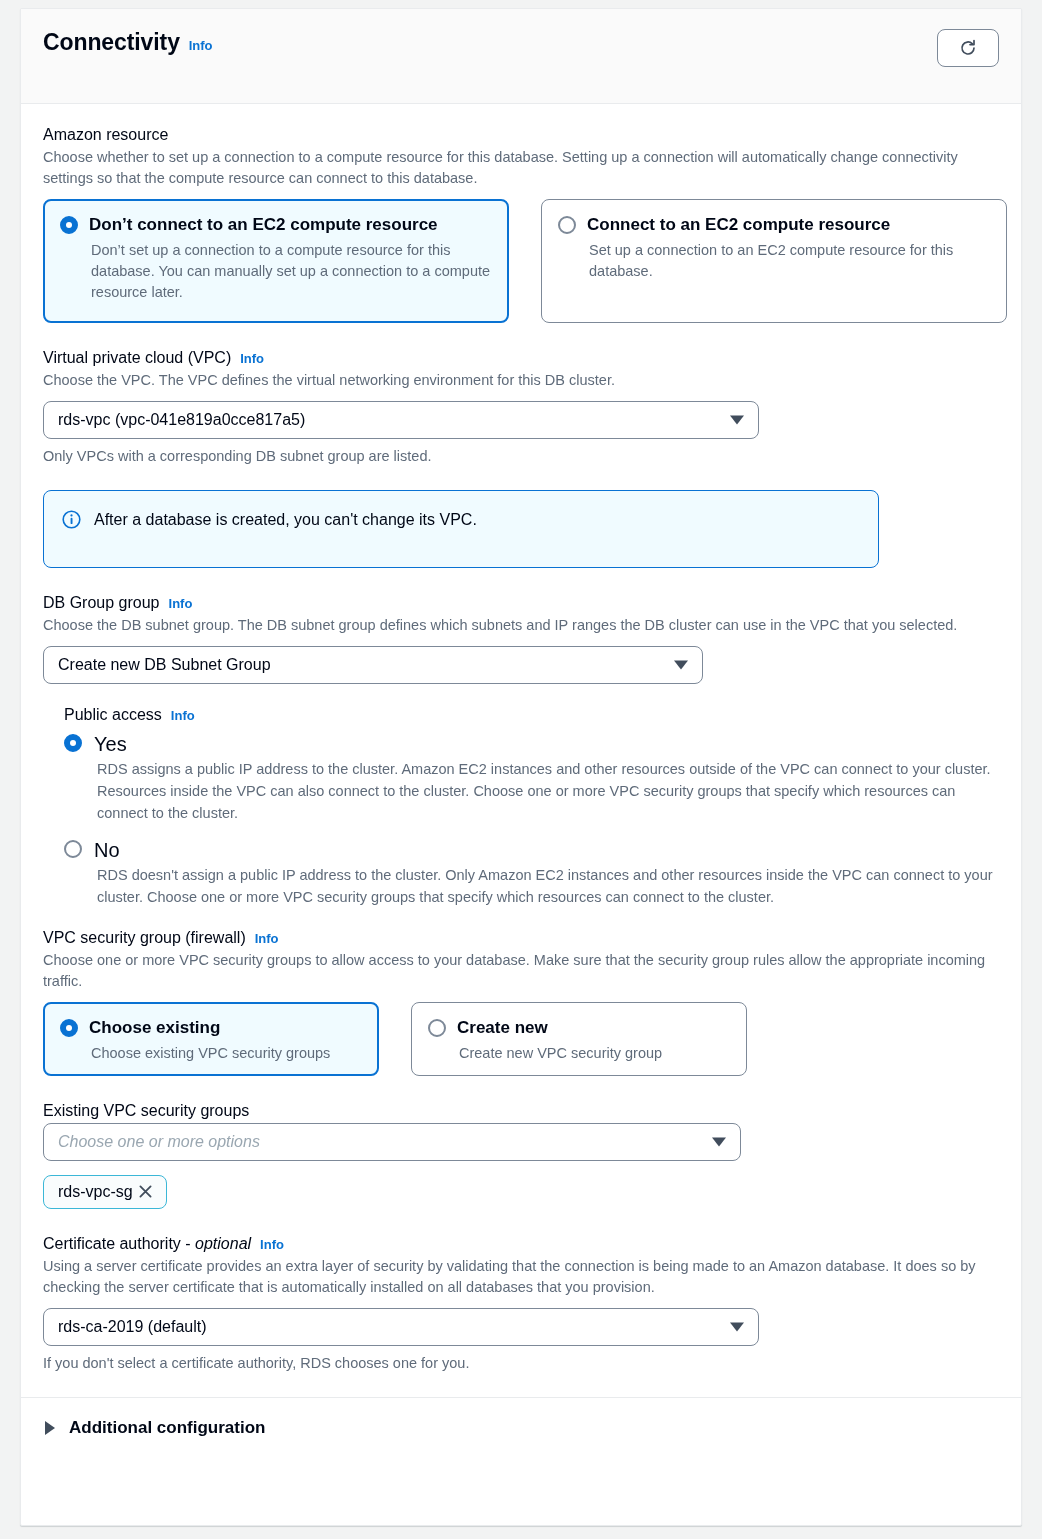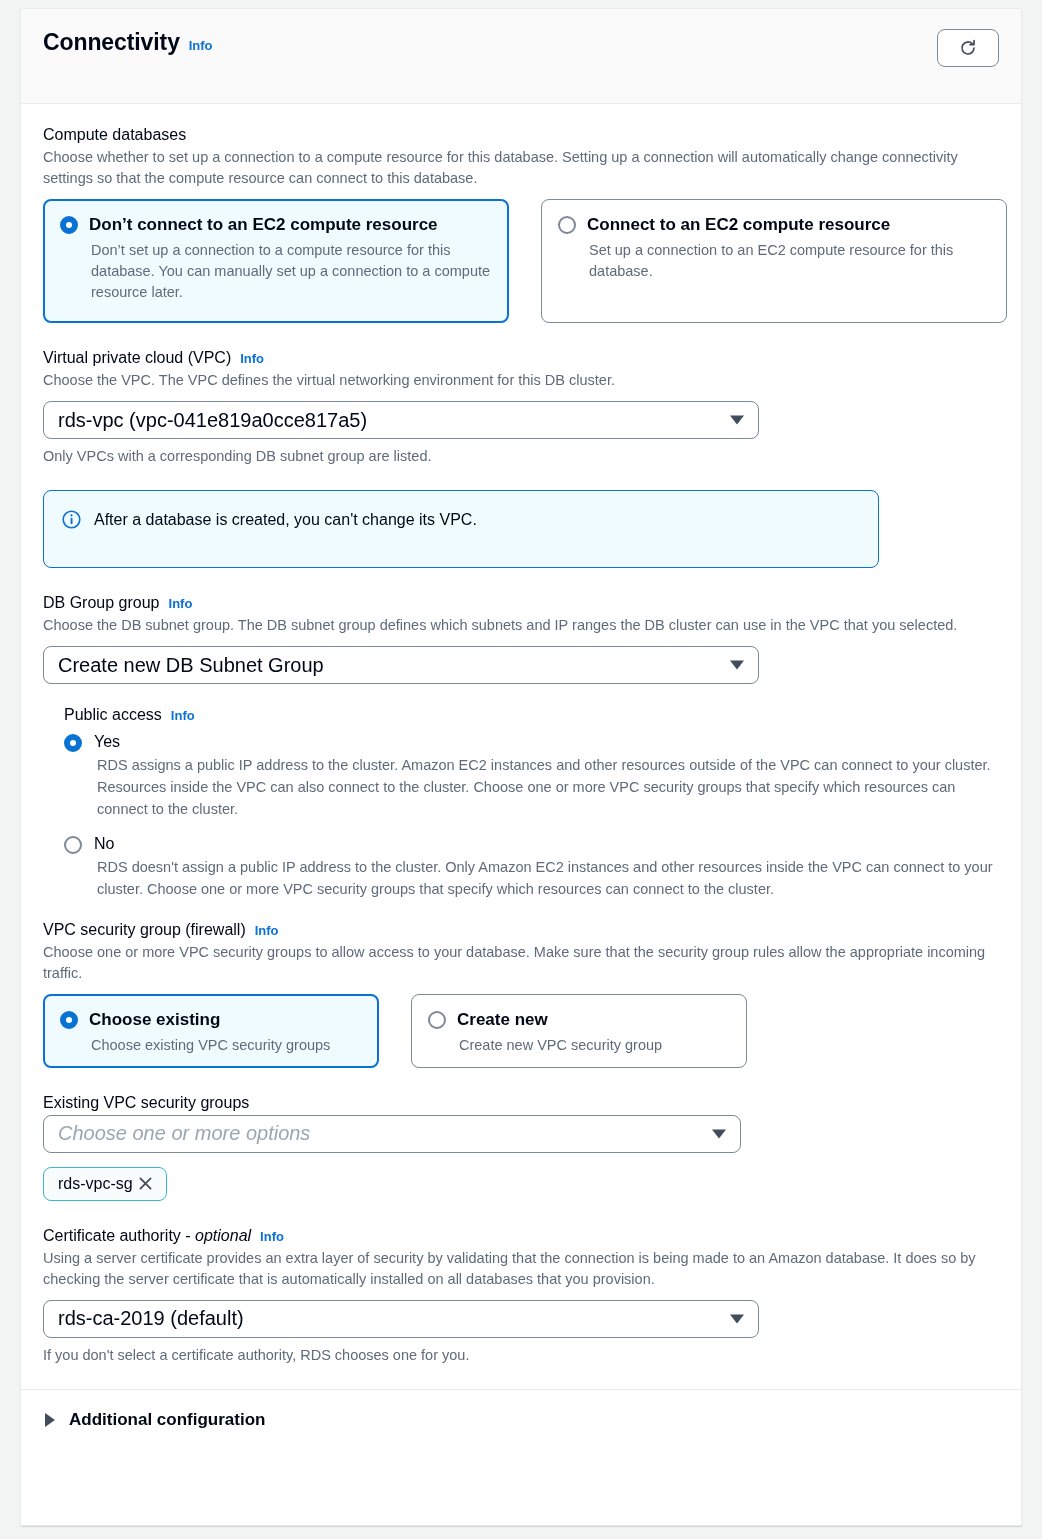--- a/index.html
+++ b/index.html
@@ -141,56 +141,56 @@
     width: 6px; height: 6px;
     border-radius: 50%;
     background: #ffffff;
     transform: translate(-50%,-50%);
   }
 
   
   .radio-list { margin-top: 8px; }
   .radio-item { margin-bottom: 14px; }
   .radio-head { display: flex; align-items: flex-start; gap: 12px; }
-  .radio-head-label { font-size: 16px; color: #000716; line-height: 1.2; }
+  .radio-head-label { font-size: 20px; color: #000716; line-height: 1.2; }
   .radio-item-desc {
     font-size: 14.5px;
     color: #5f6b7a;
     line-height: 1.5;
     margin-left: 33px;
     margin-top: 3px;
     max-width: 940px;
   }
 
   
   .select {
     position: relative;
     height: 38px;
     border: 1px solid #7d8998;
     border-radius: 8px;
     background: #ffffff;
     display: flex;
     align-items: center;
     padding: 0 40px 0 14px;
-    font-size: 20px;
+    font-size: 16px;
     color: #000716;
     cursor: pointer;
   }
   .select.placeholder-style { color: #9aa7b1; font-style: italic; }
   .select .caret {
     position: absolute;
     right: 14px; top: 50%;
     transform: translateY(-50%);
     width: 0; height: 0;
     border-left: 7px solid transparent;
     border-right: 7px solid transparent;
     border-top: 9px solid #414d5c;
   }
   .w-vpc { width: 716px; }
-  .w-subnet { width: 716px; }
+  .w-subnet { width: 660px; }
   .w-sg { width: 698px; }
   .w-ca { width: 716px; }
 
   
   .alert {
     margin-top: 26px;
     border: 1px solid #0972d3;
     border-radius: 8px;
     background: #f0fbff;
     padding: 18px 18px;
@@ -271,21 +271,21 @@
             <path d="M16 2.6V6.6H12" stroke="#414d5c" stroke-width="1.7" stroke-linecap="round" stroke-linejoin="round"></path>
           </svg>
         </span>
       </div>
     </div>
 
     <div class="panel-body">
 
       <div class="field">
         <div class="field-label">
-          <span>Compute databases</span>
+          <span>Amazon resource</span>
         </div>
         <div class="field-desc">Choose whether to set up a connection to a compute resource for this database. Setting up a connection will automatically change connectivity settings so that the compute resource can connect to this database.</div>
 
         <div class="tiles">
           <div class="tile tile-compute selected">
             <div class="tile-row">
               <span class="radio on"></span>
               <span class="tile-title">Don’t connect to an EC2 compute resource</span>
             </div>
             <div class="tile-desc">Don’t set up a connection to a compute resource for this database. You can manually set up a connection to a compute resource later.</div>

